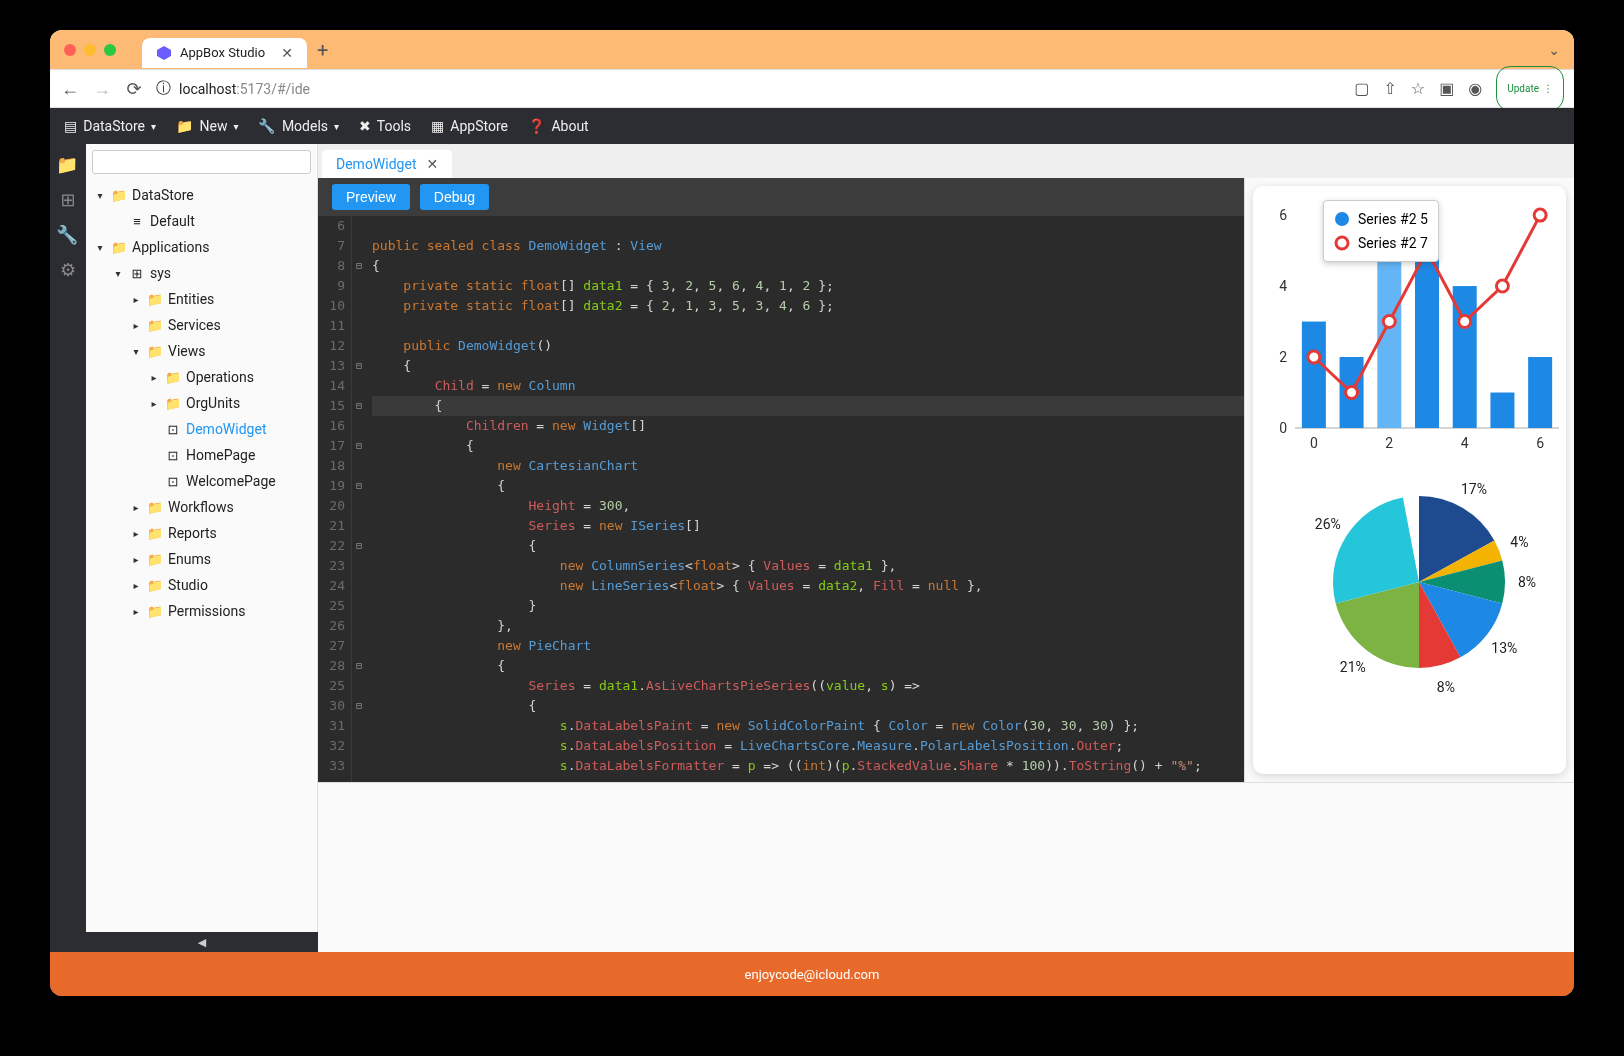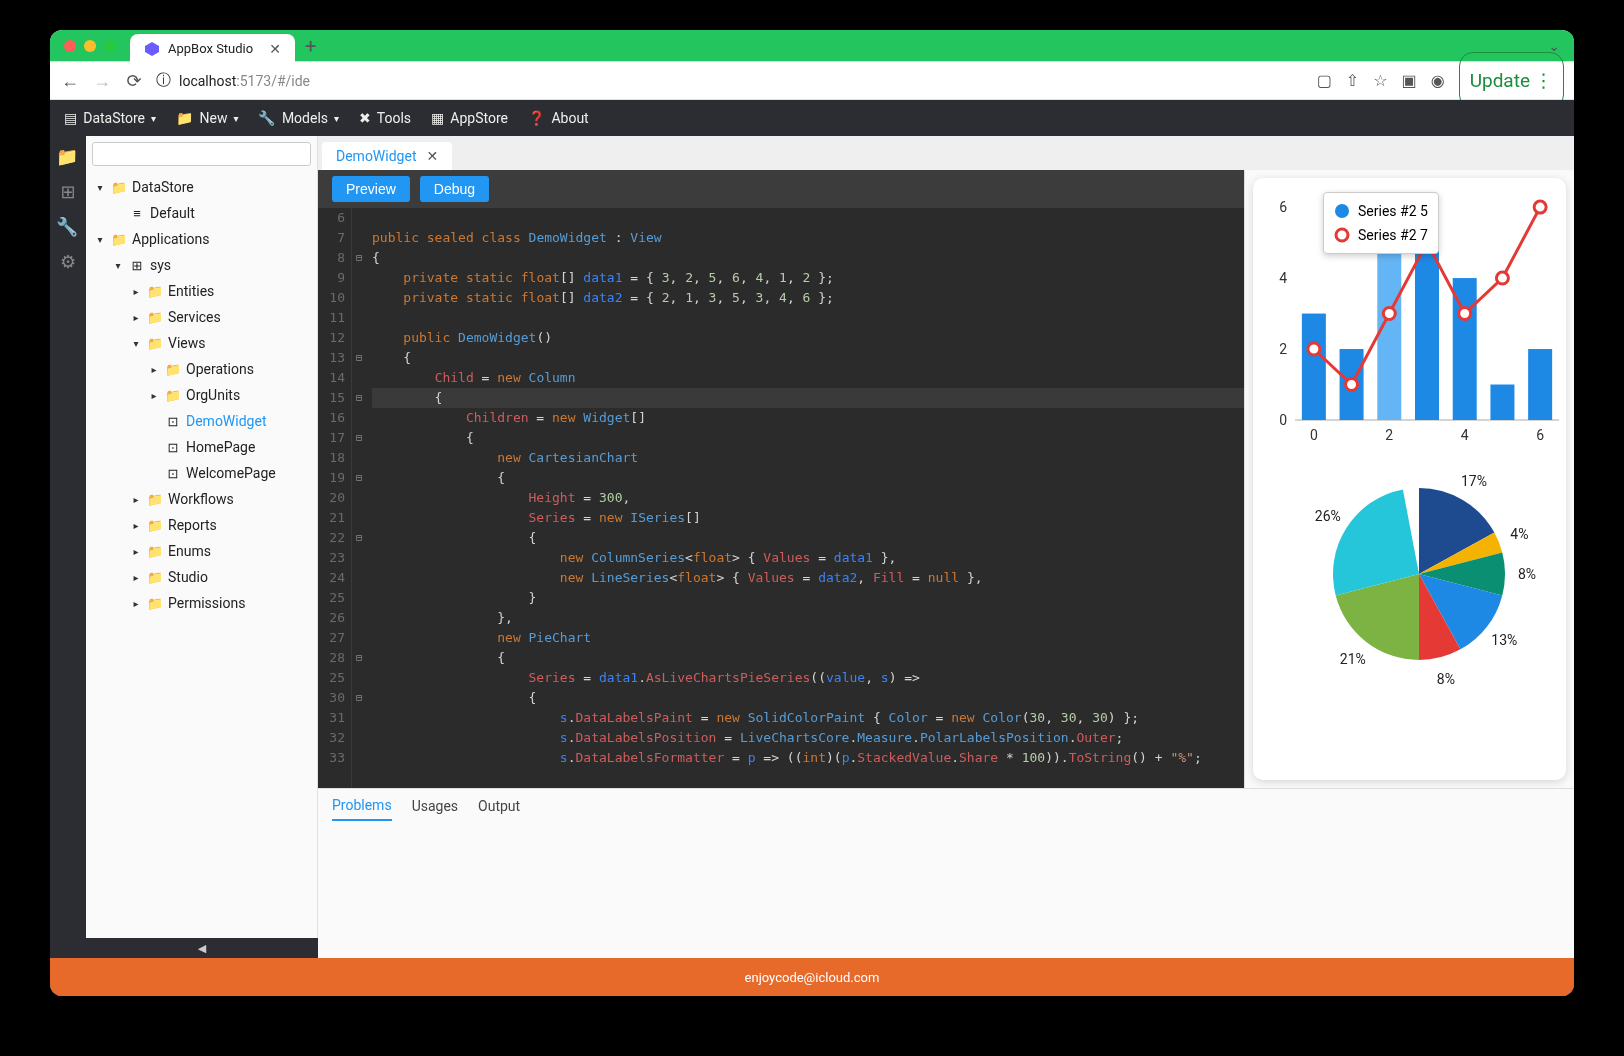--- a/index.html
+++ b/index.html
@@ -1,18 +1,18 @@
 <!DOCTYPE html>
 <html><head>
 <meta charset="utf-8">
 <style>
 * { box-sizing: border-box; margin: 0; padding: 0; }
 body { font-family: -apple-system, BlinkMacSystemFont, "Segoe UI", Roboto, sans-serif; background: #000; width: 1624px; height: 1056px; overflow: hidden; padding: 30px 50px 60px; }
 .window { width: 100%; height: 100%; background: #fff; border-radius: 12px; overflow: hidden; display: flex; flex-direction: column; box-shadow: 0 20px 60px rgba(0,0,0,0.5); }
-.titlebar { height: 32px; background: #22c55e; display: flex; align-items: center; padding: 0 14px; gap: 4px; border-bottom: 1px solid #ddd; }
+.titlebar { height: 40px; background: #fdba74; display: flex; align-items: center; padding: 0 14px; gap: 16px; border-bottom: 1px solid #ddd; }
 .traffic { display: flex; gap: 8px; }
 .traffic span { width: 12px; height: 12px; border-radius: 50%; display: inline-block; }
 .traffic .r { background: #ff5f57; }
 .traffic .y { background: #febc2e; }
 .traffic .g { background: #28c840; }
 .tab-strip { display: flex; margin-left: 10px; align-items: center; }
 .tab { background: #fff; border-radius: 8px 8px 0 0; padding: 7px 14px; display: flex; align-items: center; gap: 8px; font-size: 13px; color: #222; position: relative; top: 3px; }
 .tab .favicon { width: 16px; height: 16px; display: flex; align-items: center; justify-content: center; }
 .tab .close-x { font-size: 14px; cursor: pointer; color: #555; margin-left: 8px;}
 .plus-tab { font-size: 20px; color: #555; margin-left: 10px; cursor: pointer; }
@@ -20,21 +20,21 @@
 
 .urlbar { height: 38px; background: #fff; display: flex; align-items: center; padding: 0 10px; gap: 12px; border-bottom: 1px solid #e0e0e0; }
 .nav-btn { color: #555; font-size: 18px; cursor: pointer; width: 20px; text-align: center;}
 .nav-btn.disabled{opacity:0.4;}
 .url { flex: 1; display: flex; align-items: center; gap: 8px; font-size: 14px; color: #333; }
 .url .info{font-size:15px;}
 .url-host { color: #222; }
 .url-path { color: #888; }
 .ext-row{display:flex;gap:14px;align-items:center;color:#555;}
 .ext-row .ic{font-size:16px;cursor:pointer;}
-.update-pill{border:1px solid #1a8e3a;color:#1a8e3a;border-radius:14px;padding:16px 10px;font-size:19px;display:flex;align-items:center;gap:4px;cursor:pointer;}
+.update-pill{border:1px solid #1a8e3a;color:#1a8e3a;border-radius:14px;padding:16px 10px;font-size:10px;display:flex;align-items:center;gap:4px;cursor:pointer;}
 
 .app { flex: 1; display: flex; flex-direction: column; background: #2c2d33; min-height: 0;}
 .menubar { height: 36px; background: #2c2d33; display: flex; align-items: center; padding: 0 14px; gap: 20px; color: #eee; font-size: 14px; }
 .menubar .mi { display: flex; align-items: center; gap: 6px; cursor: pointer; }
 .menubar .chev { font-size: 10px; }
 
 .main { flex: 1; display: flex; min-height: 0; }
 .rail { width: 36px; background: #2c2d33; display: flex; flex-direction: column; align-items: center; gap: 14px; padding-top: 10px; color: #888; }
 .rail .ic { font-size: 18px; cursor: pointer; }
 .rail .ic.active { color: #2196f3; }
@@ -61,39 +61,39 @@
 .action-row { height: 38px; display: flex; align-items: center; gap: 10px; padding: 0 14px; background: #3c3c3c;}
 .act-btn { background: #2196f3; color: #fff; border: none; border-radius: 3px; padding: 5px 14px; font-size: 14px; cursor: pointer; }
 .code { flex: 1; display: flex; overflow: hidden; font-family: Menlo, Consolas, monospace; font-size: 13px; line-height: 20px; position: relative;}
 .gutter { width: 34px; background: #2b2b2b; color: #6b6b6b; text-align: right; padding: 0 6px 0 0; user-select: none; border-right:1px solid #3a3a3a;}
 .gutter div{height:20px;}
 .fold-gutter { width: 14px; background: #2b2b2b; color:#888; font-size:10px;}
 .fold-gutter div{height:20px;display:flex;align-items:center;justify-content:center;}
 .code-body { flex: 1; padding-left: 6px; color: #d4d4d4; white-space: pre; overflow: hidden; position: relative;}
 .code-body .line{height:20px;}
 .code-body .current-line{background:#3a3a3a;}
-.k-orange{color:#cc7832;} .k-lblue{color:#3b82f6;} .k-num{color:#b5cea8;} .k-red{color:#ce5c5c;} .k-type{color:#569cd6;} .k-str{color:#ce9178;}
+.k-orange{color:#cc7832;} .k-lblue{color:#84cc16;} .k-num{color:#b5cea8;} .k-red{color:#ce5c5c;} .k-type{color:#569cd6;} .k-str{color:#ce9178;}
 
 .preview-panel { width: 330px; background: #fafafa; display:flex; flex-direction:column; padding:8px; border-left:1px solid #ddd; overflow:hidden;}
 .chart-card { background: #fff; border-radius: 10px; box-shadow: 0 2px 8px rgba(0,0,0,0.15); padding: 6px; flex:1;}
 .chart-svg{display:block;}
 .legend-box { position: absolute; background: #fff; border: 1px solid #ccc; border-radius: 4px; padding: 6px 10px; font-size: 14px; box-shadow:0 2px 6px rgba(0,0,0,0.2);}
 .legend-row { display: flex; align-items: center; gap: 8px; height: 24px;}
 
 .bottom-panel { height: 170px; background: #fafafa; display: flex; flex-direction: column; border-top: 1px solid #ddd;}
 .bottom-tabs { height: 34px; display: flex; align-items: center; gap: 20px; padding: 0 14px; font-size: 14px; color: #444; }
 .bottom-tabs .bt { cursor: pointer; padding: 6px 0; }
 .bottom-tabs .bt.active { color: #2196f3; border-bottom: 2px solid #2196f3; }
 .table { flex: 1; overflow: auto; font-size: 14px; }
 .table .hdr { display: flex; border-bottom: 1px solid #ddd; font-weight: 600; background: #f5f5f5; height: 28px; align-items: center; }
 .table .row { display: flex; border-bottom: 1px solid #eee; height: 30px; align-items: center; }
 .table .col-pos { width: 150px; padding: 0 10px; text-align: center;}
 .table .col-msg { flex: 1; padding: 0 10px; }
 
-.footer { height: 38px; background: #e86a2b; color: #fff; display: flex; align-items: center; justify-content: center; font-size: 13px; }
+.footer { height: 44px; background: #e86a2b; color: #fff; display: flex; align-items: center; justify-content: center; font-size: 13px; }
 </style>
 </head>
 <body>
 
 <div class="window">
 
   <div class="titlebar">
     <div class="traffic">
       <span class="r"></span>
       <span class="y"></span>
@@ -403,25 +403,20 @@
                       <circle cx="8" cy="8" r="6" fill="#fff" stroke="#e53935" stroke-width="3"></circle>
                     </svg>
                     <span>Series #2 7</span>
                   </div>
                 </div>
             </div>
           </div>
         </div>
 
         <div class="bottom-panel">
-          <div class="bottom-tabs" id="bottom-tabs">
-              <div class="bt active">Problems</div>
-              <div class="bt">Usages</div>
-              <div class="bt">Output</div>
-            </div>
           <div class="table">
           </div>
         </div>
       </div>
     </div>
 
     <div class="footer">
       <span>enjoycode@icloud.com</span>
     </div>
   </div>

